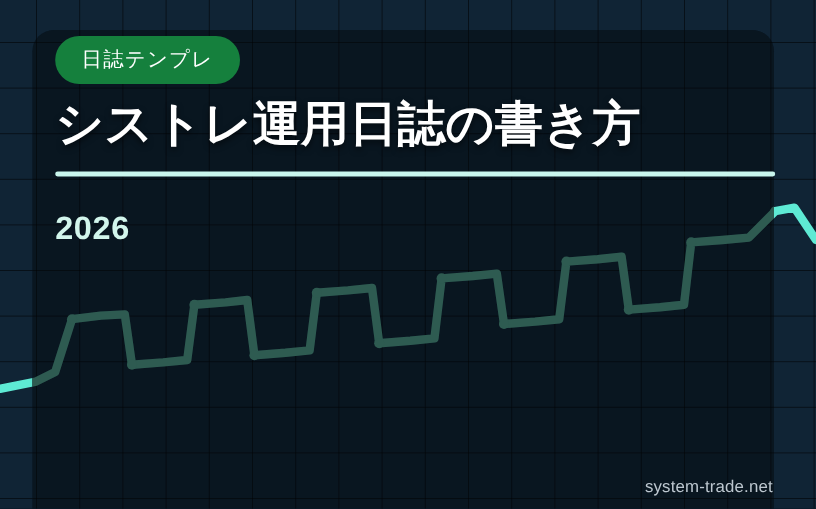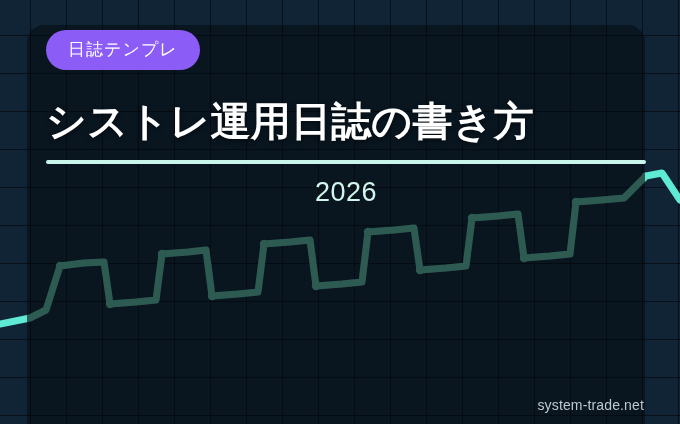--- a/index.html
+++ b/index.html
@@ -65,57 +65,56 @@
   
   .content {
     position: absolute;
     left: 46px;
     top: 30px;
     width: 600px;
   }
 
   .badge {
     display: inline-block;
-    background: #8b5cf6;
+    background: #15803d;
     color: #ffffff;
     font-size: 17px;
     line-height: 1;
     padding: 11px 22px 12px 22px;
     border-radius: 22px;
     letter-spacing: 0.06em;
     white-space: nowrap;
   }
 
   .title {
-    margin: 29px 0 0 0;
+    margin: 12px 0 0 0;
     color: #ffffff;
     font-size: 40px;
     font-weight: bold;
     line-height: 1.12;
     letter-spacing: 0.005em;
     white-space: nowrap;
     text-shadow: 0 2px 5px rgba(0,0,0,0.55);
   }
 
   .divider {
     margin: 16px 0 0 0;
     width: 600px;
     height: 4px;
     background: #c9f5ec;
     border-radius: 2px;
   }
 
   .year {
-    margin: 15px 0 0 0;
+    margin: 30px 0 0 0;
     color: #d2f6ec;
     font-size: 27px;
-    font-weight: normal;
+    font-weight: bold;
     letter-spacing: 0.02em;
     line-height: 1;
-    text-align: center;
   }
 
   .watermark {
     position: absolute;
     right: 36px;
     bottom: 11px;
     color: #cdd7df;
     font-size: 14px;
     letter-spacing: 0.01em;
     opacity: 0.92;

